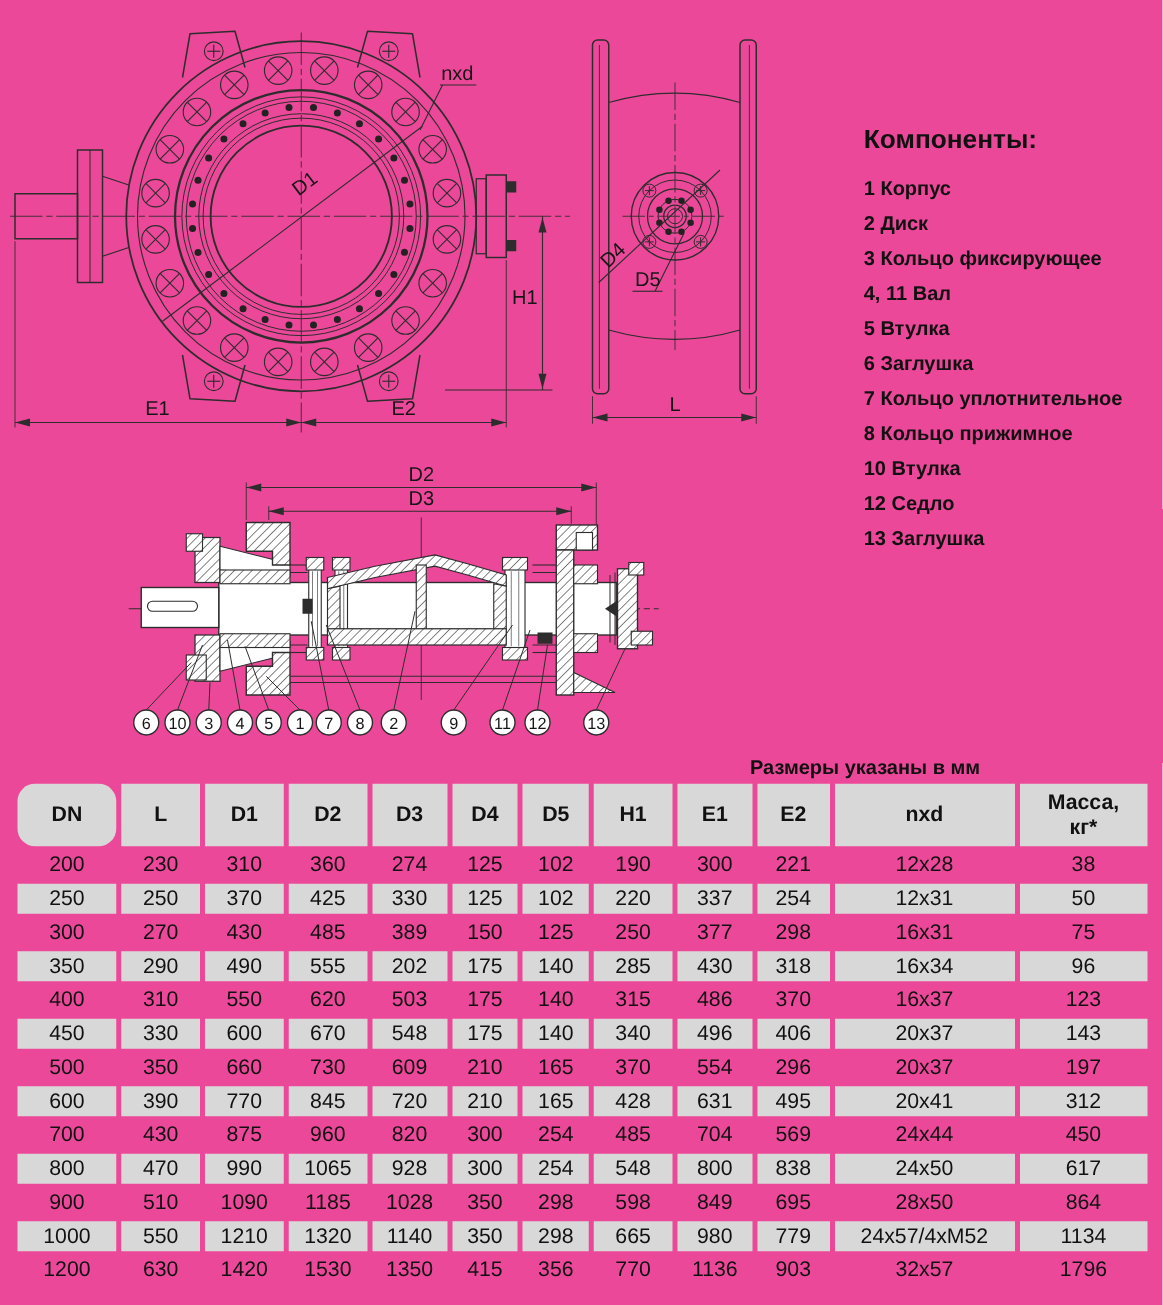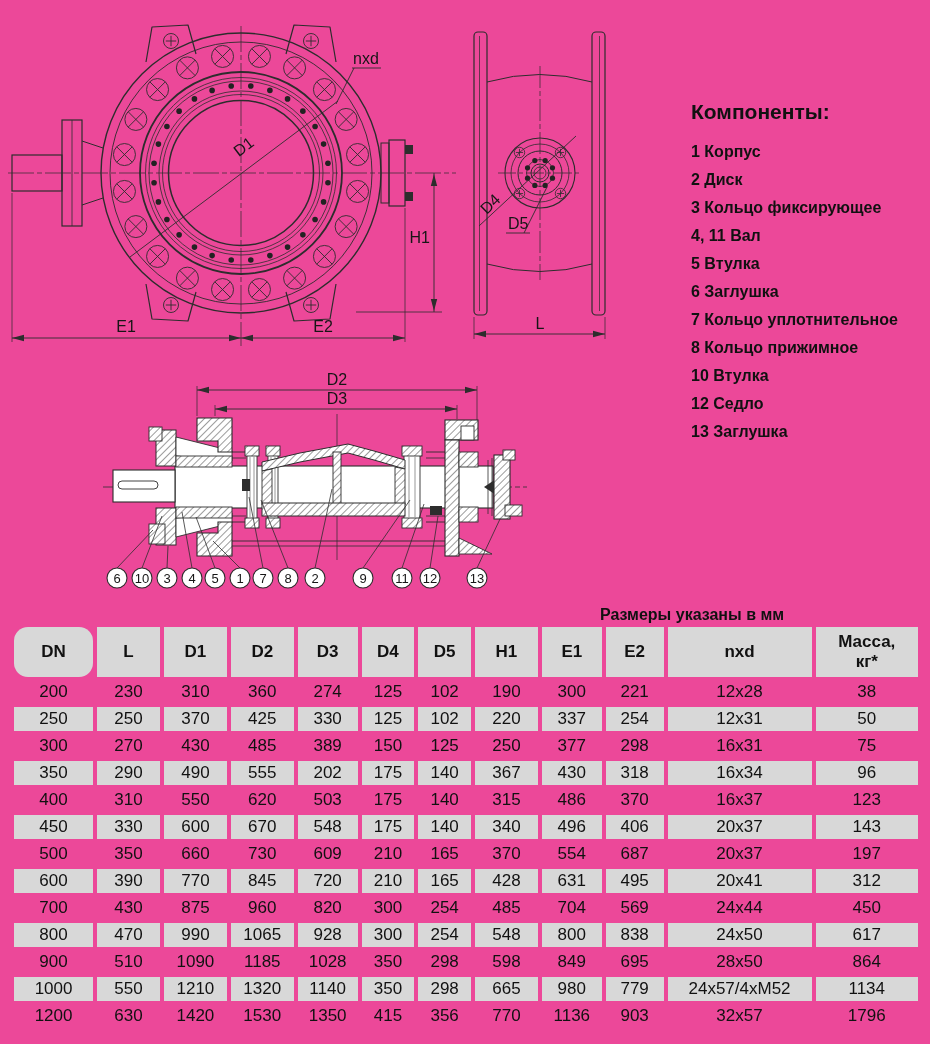--- a/index.html
+++ b/index.html
@@ -480,21 +480,21 @@
           <td>75</td>
         </tr>
         <tr class="alt">
           <td>350</td>
           <td>290</td>
           <td>490</td>
           <td>555</td>
           <td>202</td>
           <td>175</td>
           <td>140</td>
-          <td>367</td>
+          <td>285</td>
           <td>430</td>
           <td>318</td>
           <td>16x34</td>
           <td>96</td>
         </tr>
         <tr>
           <td>400</td>
           <td>310</td>
           <td>550</td>
           <td>620</td>
@@ -524,21 +524,21 @@
         <tr>
           <td>500</td>
           <td>350</td>
           <td>660</td>
           <td>730</td>
           <td>609</td>
           <td>210</td>
           <td>165</td>
           <td>370</td>
           <td>554</td>
-          <td>687</td>
+          <td>296</td>
           <td>20x37</td>
           <td>197</td>
         </tr>
         <tr class="alt">
           <td>600</td>
           <td>390</td>
           <td>770</td>
           <td>845</td>
           <td>720</td>
           <td>210</td>

